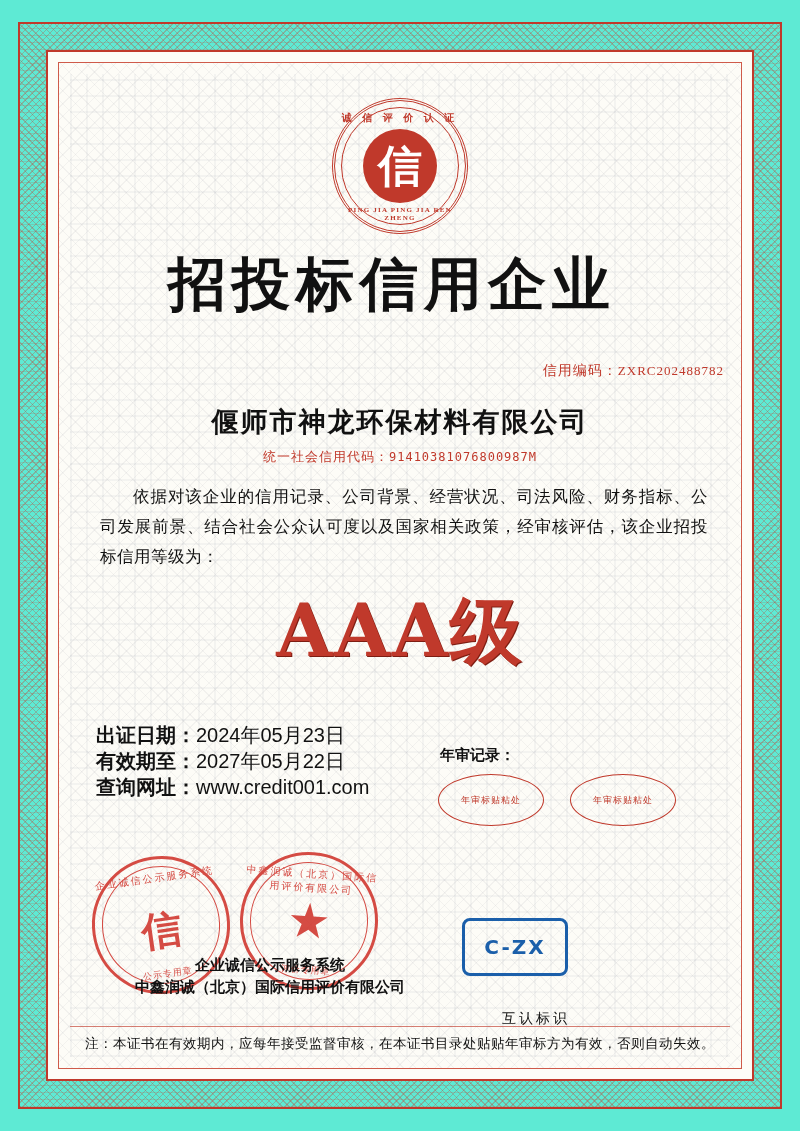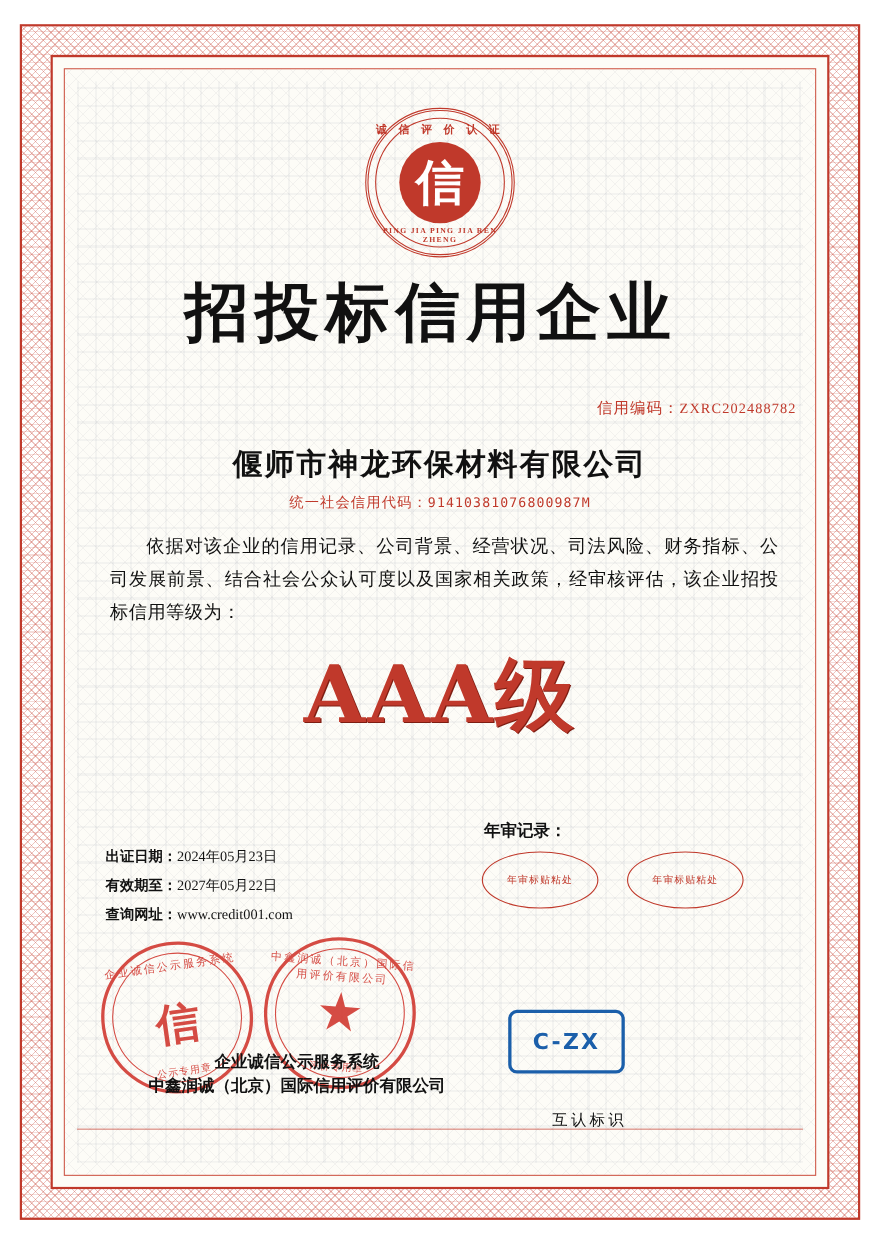--- a/index.html
+++ b/index.html
@@ -5,21 +5,21 @@
   html,body{margin:0;padding:0;}
   body{
     width:800px;height:1131px;
     background:#cfcfcf;
     font-family:"Liberation Serif", serif;
     overflow:hidden;
   }
   .page{
     position:relative;
     width:800px;height:1131px;
-    background:#ffffff;
+    background:#5eead4;
     box-sizing:border-box;
   }
   
   .border-outer{
     position:absolute;left:18px;top:22px;right:18px;bottom:22px;
     border:2px solid #c0392b;
     background:
       repeating-linear-gradient(45deg, rgba(196,60,45,.30) 0 1px, transparent 1px 5px),
       repeating-linear-gradient(-45deg, rgba(196,60,45,.30) 0 1px, transparent 1px 5px),
       repeating-linear-gradient(0deg, rgba(196,60,45,.18) 0 1px, transparent 1px 7px);
@@ -112,23 +112,22 @@
   }
   .grade{
     position:absolute;left:0;right:0;top:510px;text-align:center;
     color:#c0392b;font-weight:bold;
     font-size:72px;letter-spacing:2px;
     font-family:"DejaVu Serif", serif;
     text-shadow:1px 1px 0 #7e1d12;
   }
   
   .info{
-    position:absolute;left:26px;top:648px;font-size:13px;line-height:26px;color:#111;
-    font-family:Liberation Serif, serif;
-    margin-top:44px;
+    position:absolute;left:26px;top:648px;font-size:20px;line-height:26px;color:#111;
+    font-family:Liberation Sans, sans-serif;
   }
   .info .row{white-space:nowrap;}
   .info .lbl{font-weight:bold;}
   .annual{
     position:absolute;left:370px;top:672px;
     font-size:15px;font-weight:bold;color:#111;
     font-family:"DejaVu Sans", sans-serif;
   }
   .stamp-slots{
     position:absolute;left:368px;top:700px;display:flex;gap:26px;
@@ -289,14 +288,15 @@
       <div>中鑫润诚（北京）国际信用评价有限公司</div>
     </div>
 
     <div class="mutual">
       <div class="mutual-badge">C-ZX</div>
       <div class="caption-small">互认标识</div>
     </div>
 
 
     <div class="note-rule"></div>
+    <div class="note">注：本证书在有效期内，应每年接受监督审核，在本证书目录处贴贴年审标方为有效，否则自动失效。</div>
   </div>
 </div>
 
 </body></html>

